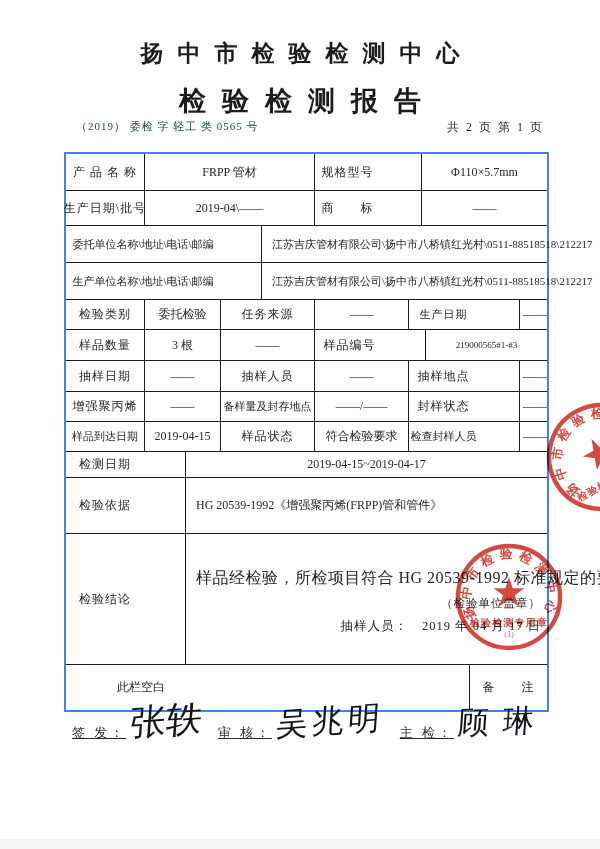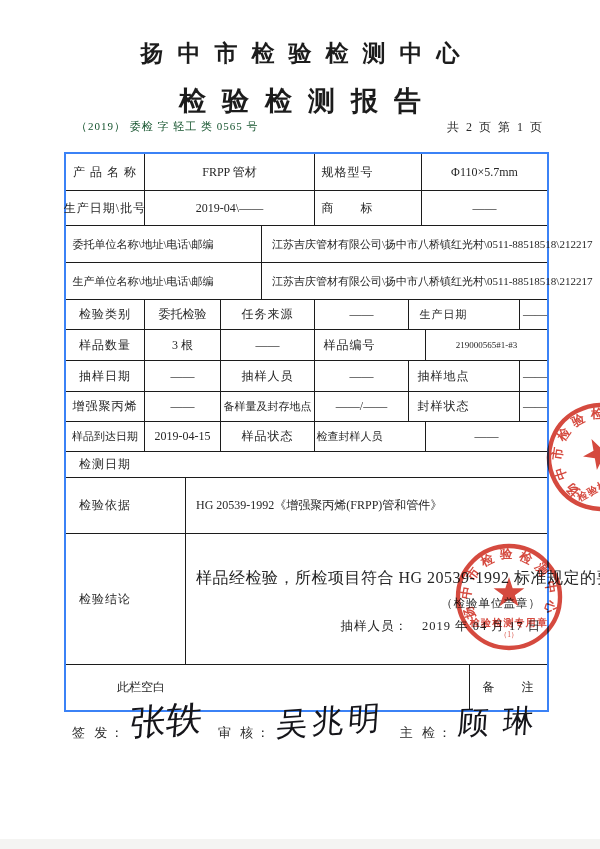--- a/index.html
+++ b/index.html
@@ -51,21 +51,21 @@
   
   .stamp{position:absolute;mix-blend-mode:multiply;opacity:.92;pointer-events:none;}
   .stamp-main{left:267px;top:7px;width:112px;height:112px;z-index:6;}
   .stamp-edge{left:544px;top:400px;width:114px;height:114px;z-index:6;transform:rotate(-28deg);}
   
   .sign-row{
     position:absolute;top:700px;left:72px;width:476px;
     display:flex;justify-content:space-between;align-items:flex-start;
   }
   .sign-group{display:flex;align-items:center;}
-  .sign-label{font-size:13px;letter-spacing:3px;color:#2a2a2a;margin-top:24px;white-space:nowrap;}
+  .sign-label{font-size:13px;letter-spacing:3px;color:#2a2a2a;margin-top:24px;white-space:nowrap;text-decoration:underline;}
   .sign-name{
     font-size:36px;margin-left:4px;color:#15151a;white-space:nowrap;
     transform:rotate(-4deg) skewX(-8deg);font-weight:500;line-height:1;
   }
   .sign-name.review{font-size:32px;letter-spacing:4px;}
   .sign-name.inspect{font-size:31px;letter-spacing:14px;transform:rotate(-2deg) skewX(-6deg);}
   .scan-edge{position:absolute;left:0;right:0;bottom:0;height:10px;background:#f4f4f2;}
 </style>
 </head>
 <body>
@@ -133,26 +133,28 @@
     <div class="td small w94">备样量及封存地点</div>
     <div class="td w94">——/——</div>
     <div class="td lbl w70">封样状态</div>
     <div class="td flex1">——</div>
   </div>
 
   <div class="tr h29">
     <div class="td small w78">样品到达日期</div>
     <div class="td w76">2019-04-15</div>
     <div class="td lbl w94">样品状态</div>
+    <div class="td w94">符合检验要求</div>
     <div class="td small w70">检查封样人员</div>
     <div class="td flex1">——</div>
   </div>
 
   <div class="tr h25">
     <div class="td lbl w78">检测日期</div>
+    <div class="td flex1">2019-04-15~2019-04-17</div>
   </div>
 
   <div class="tr h55">
     <div class="td lbl w78">检验依据</div>
     <div class="td flex1 left">HG 20539-1992《增强聚丙烯(FRPP)管和管件》</div>
   </div>
 
   <div class="tr h130">
     <div class="td lbl w78">检验结论</div>
     <div class="td flex1 concl-cell">

